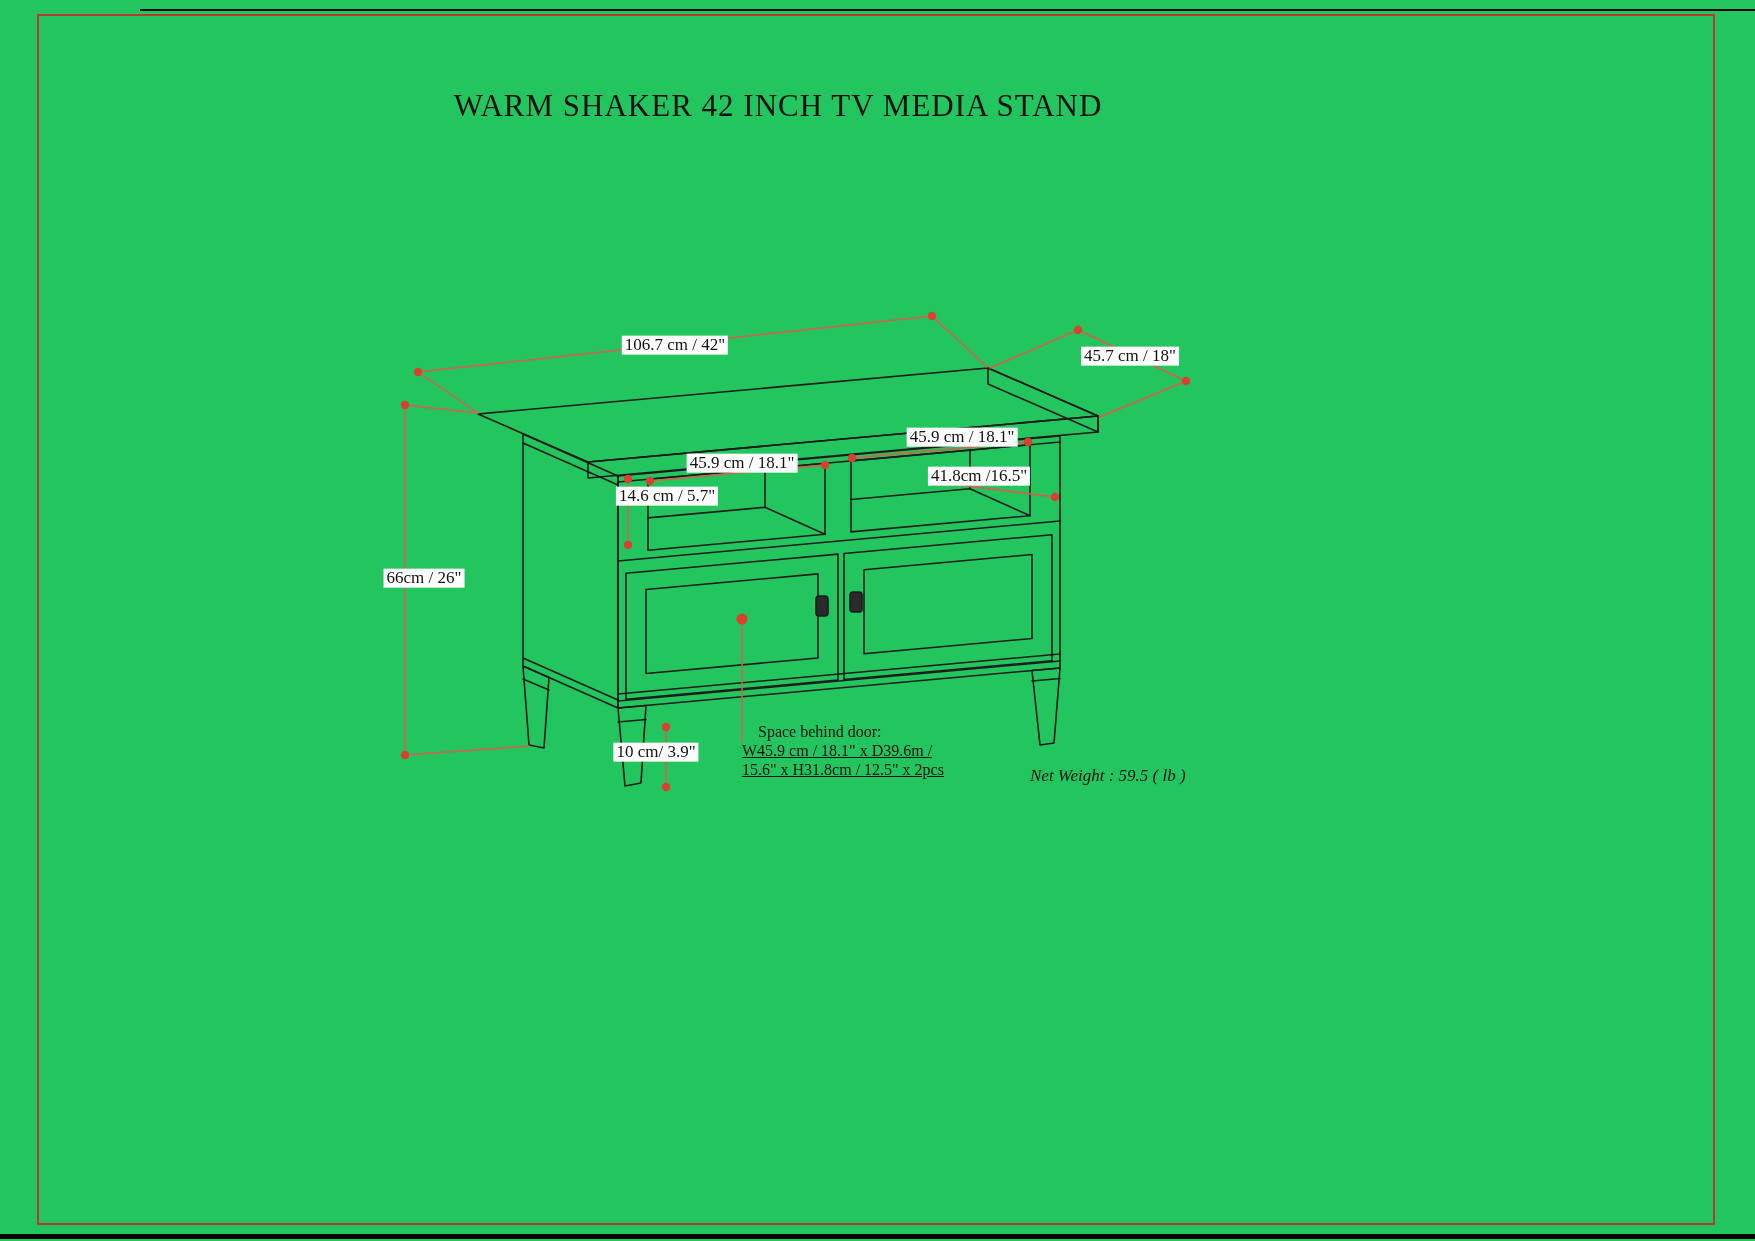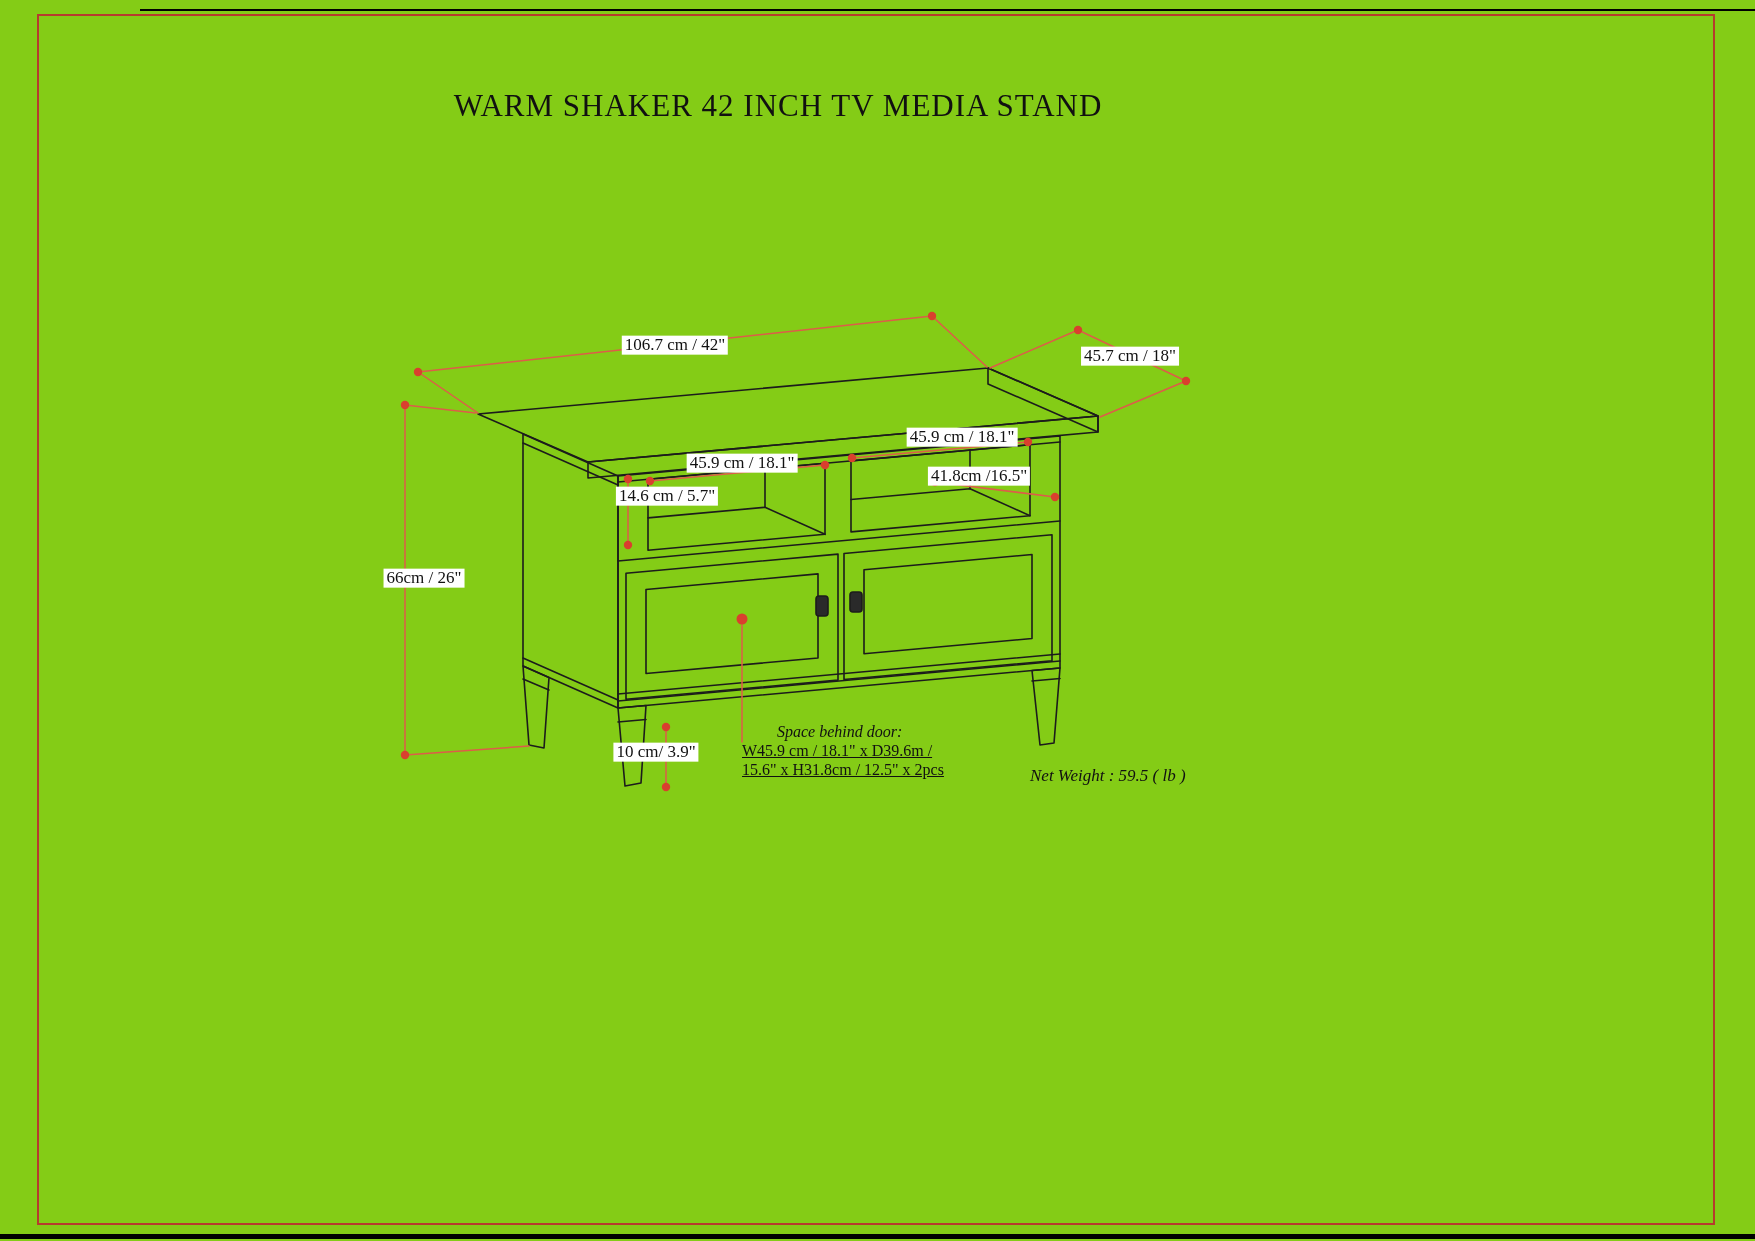--- a/index.html
+++ b/index.html
@@ -1,19 +1,19 @@
 <!DOCTYPE html>
 <html><head>
 <meta charset="utf-8">
 <style>
   html,body{margin:0;padding:0;background:#e8e8e8;}
   .page{
     position:relative;
     width:1755px;height:1241px;
-    background:#84cc16;
+    background:#22c55e;
     overflow:hidden;
     font-family:"Liberation Serif","DejaVu Serif",serif;
     color:#111;
   }
   .scan-line{position:absolute;background:#000;}
   .border-frame{
     position:absolute;
     left:37px;top:14px;width:1678px;height:1211px;
     border:2px solid #b63b2e;
     box-sizing:border-box;
@@ -37,21 +37,21 @@
     white-space:nowrap;
     line-height:1.1;
   }
   .note-block{
     position:absolute;
     left:742px;top:722px;
     font-size:16px;
     line-height:19px;
     white-space:nowrap;
   }
-  .note-block .indent{margin-left:35px;font-style:italic;}
+  .note-block .indent{margin-left:16px;}
   .underlined{text-decoration:underline;}
   .net-weight{
     position:absolute;
     left:1030px;top:766px;
     font-size:17px;
     white-space:nowrap;
     font-style:italic;
   }
 </style>
 </head>

